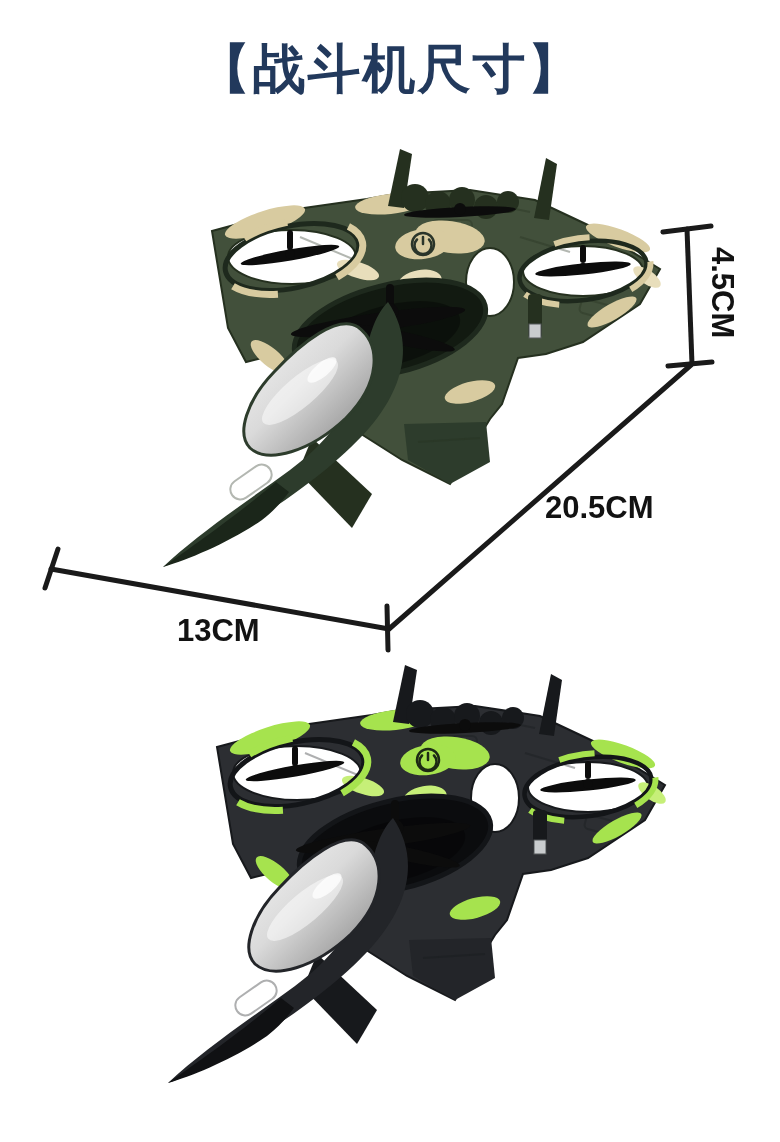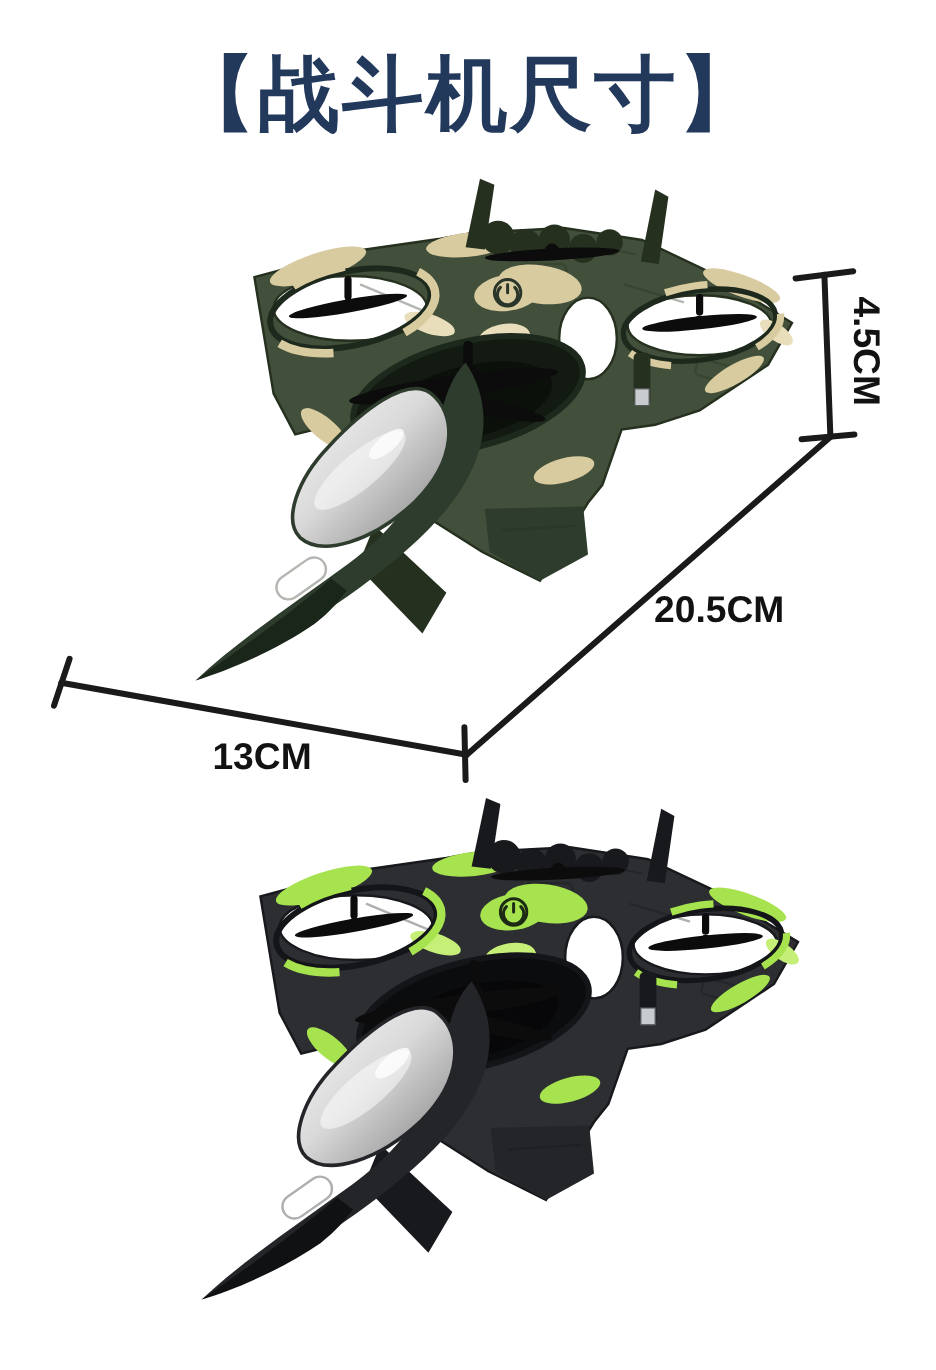--- a/index.html
+++ b/index.html
@@ -2,21 +2,21 @@
 <html><head>
 <meta charset="utf-8">
 <style>
   html,body{margin:0;padding:0;background:#fff;}
   .canvas{
     position:relative;width:780px;height:1142px;background:#ffffff;
     overflow:hidden;font-family:"Liberation Sans",sans-serif;
   }
   .title{
     position:absolute;top:34px;left:0;width:100%;margin:0;
-    text-align:center;font-size:68px;font-weight:800;letter-spacing:2px;
+    text-align:center;font-size:53px;font-weight:800;letter-spacing:2px;
     color:#22395c;
   }
   figure.drone{position:absolute;margin:0;width:530px;height:440px;}
   .drone svg{width:100%;height:100%;display:block;}
   .v-camo{left:150px;top:142px;
     --plate:#42503b;--dark:#25301f;--fus:#2d3c2c;--nose:#1b261a;
     --accent:#d8cba0;--accent2:#e8debb;--cavity:#121a11;--rim:#1e291d;--btn:#2a352a;
   }
   .v-black{left:155px;top:658px;
     --plate:#2c2e32;--dark:#17191c;--fus:#232529;--nose:#101113;

